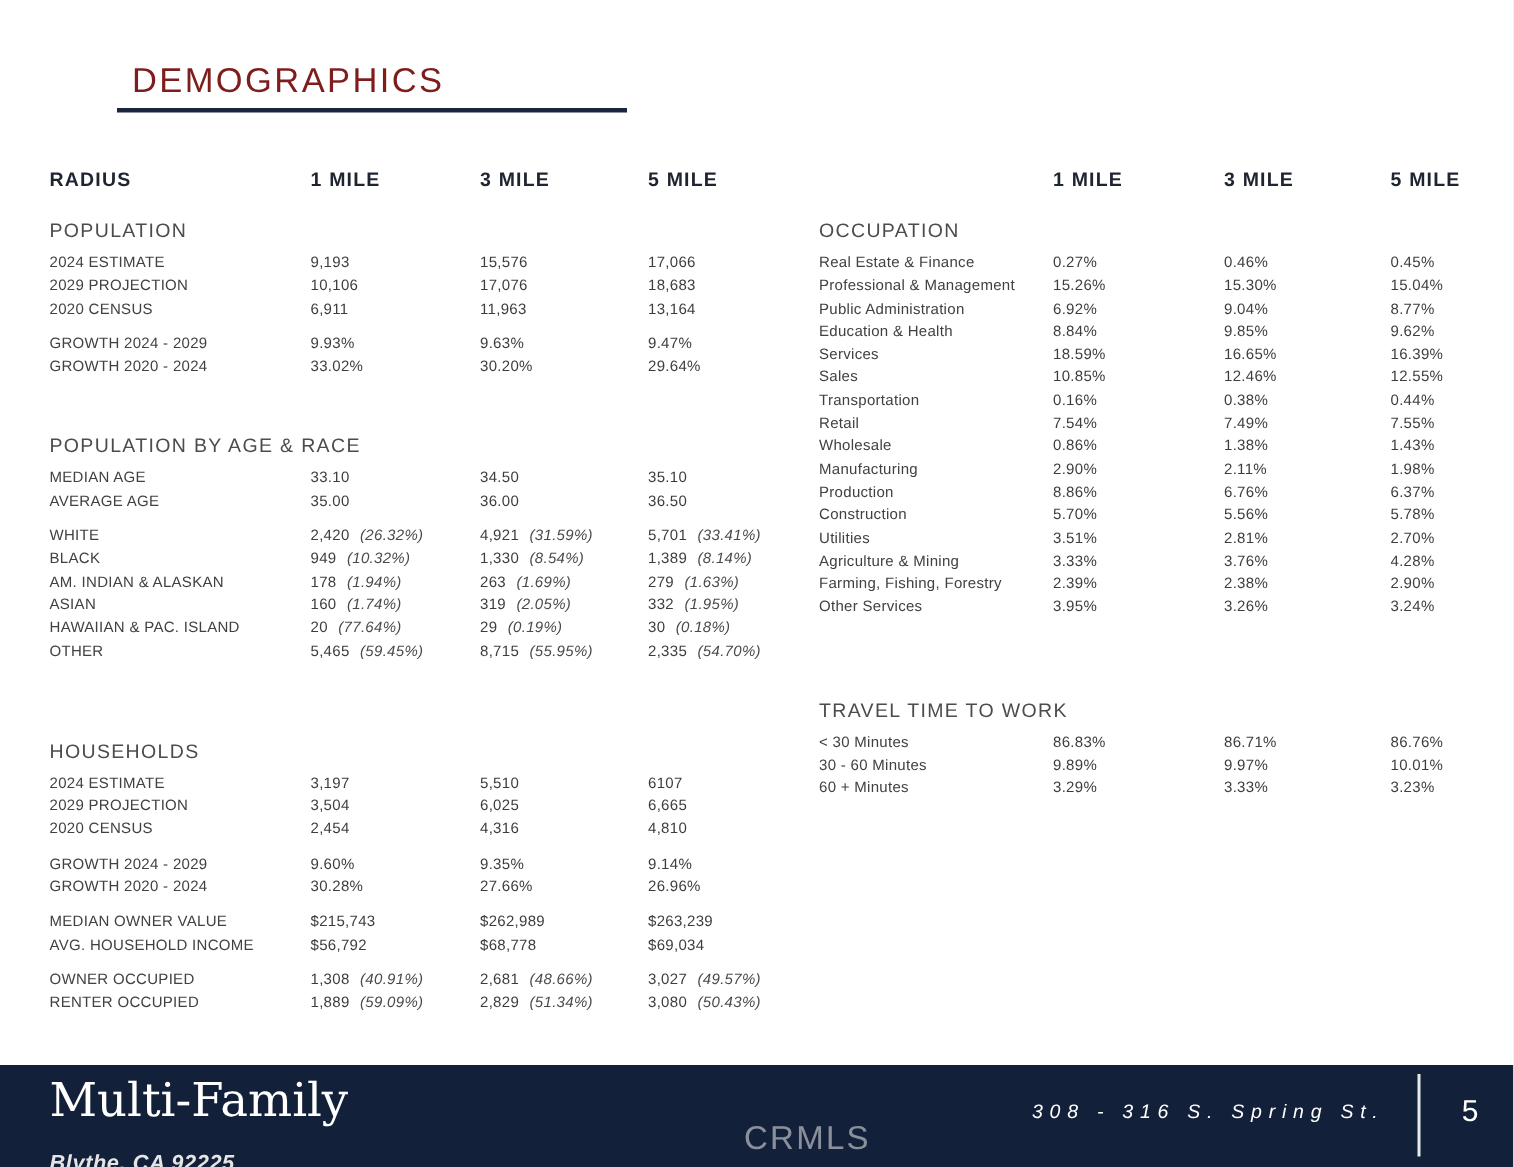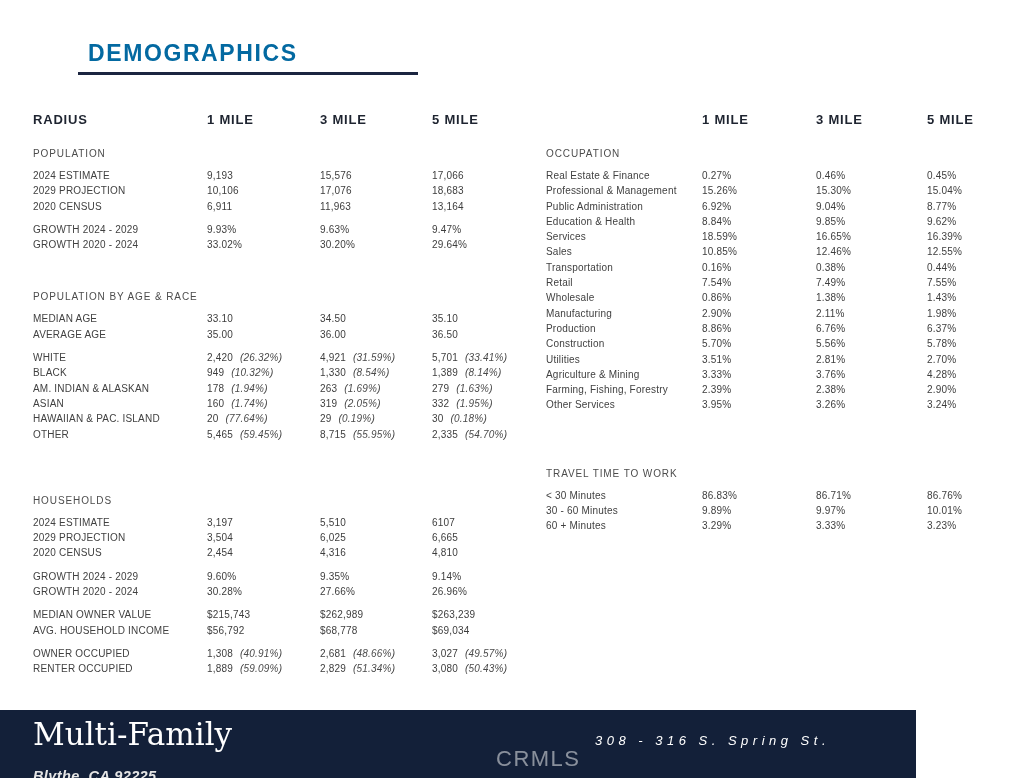--- a/index.html
+++ b/index.html
@@ -17,23 +17,23 @@
 
   
   .title-wrap {
     position: absolute;
     left: 78px;
     top: 40px;
     width: 340px;
   }
   .title-wrap h1 {
     font-size: 23px;
-    font-weight: 700;
+    font-weight: 400;
     letter-spacing: 1.6px;
-    color: #0369a1;
+    color: #7f1d1d;
     padding-left: 10px;
     line-height: 1.2;
   }
   .title-underline {
     margin-top: 4px;
     height: 0;
     border-bottom: 3px solid #1b2540;
     width: 340px;
   }
 
@@ -61,21 +61,21 @@
   #left-table .cell:nth-child(2) { width: 113px; }
   #left-table .cell:nth-child(3) { width: 112px; }
   #left-table .cell:nth-child(4) { width: 85px;  }
 
   #right-table .cell:nth-child(1) { width: 156px; }
   #right-table .cell:nth-child(2) { width: 114px; }
   #right-table .cell:nth-child(3) { width: 111px; }
   #right-table .cell:nth-child(4) { width: 61px;  }
 
   .section-title {
-    font-size: 10px;
+    font-size: 13px;
     font-weight: 400;
     letter-spacing: 0.9px;
     color: #4c4c4c;
     line-height: 18px;
     margin-top: 36px;
   }
   .tbody > .section-title:first-child { margin-top: 12px; }
   .sec-households { margin-top: 50px; }
   .sec-travel-time-to-work { margin-top: 52px; }
 
@@ -96,21 +96,21 @@
     letter-spacing: 1.5px;
     color: rgba(255, 255, 255, 0.5);
     z-index: 3;
   }
 
   
   footer {
     position: absolute;
     left: 0;
     top: 710px;
-    width: 916px;
+    width: 1009px;
     height: 68px;
     background: #132039;
     color: #ffffff;
     z-index: 1;
   }
   .brand { position: absolute; left: 33px; top: 6px; }
   .brand .prop {
     font-family: "DejaVu Serif", "Liberation Serif", serif;
     font-size: 31px;
     font-weight: 400;

